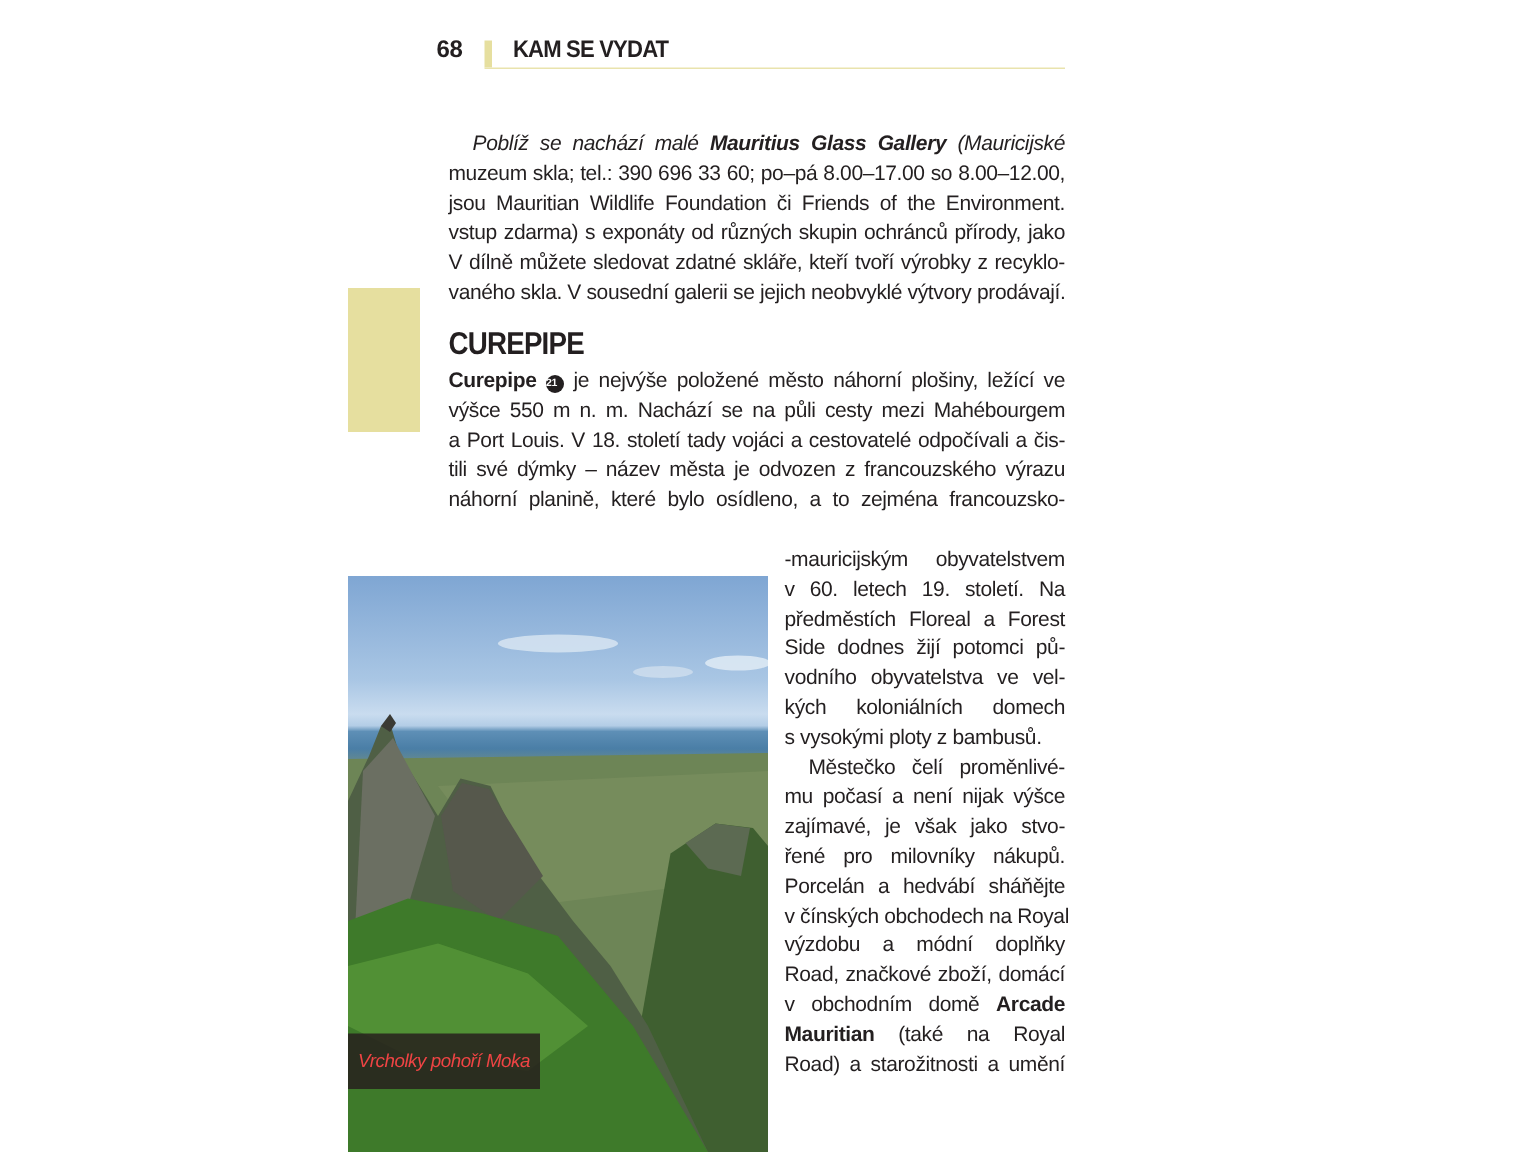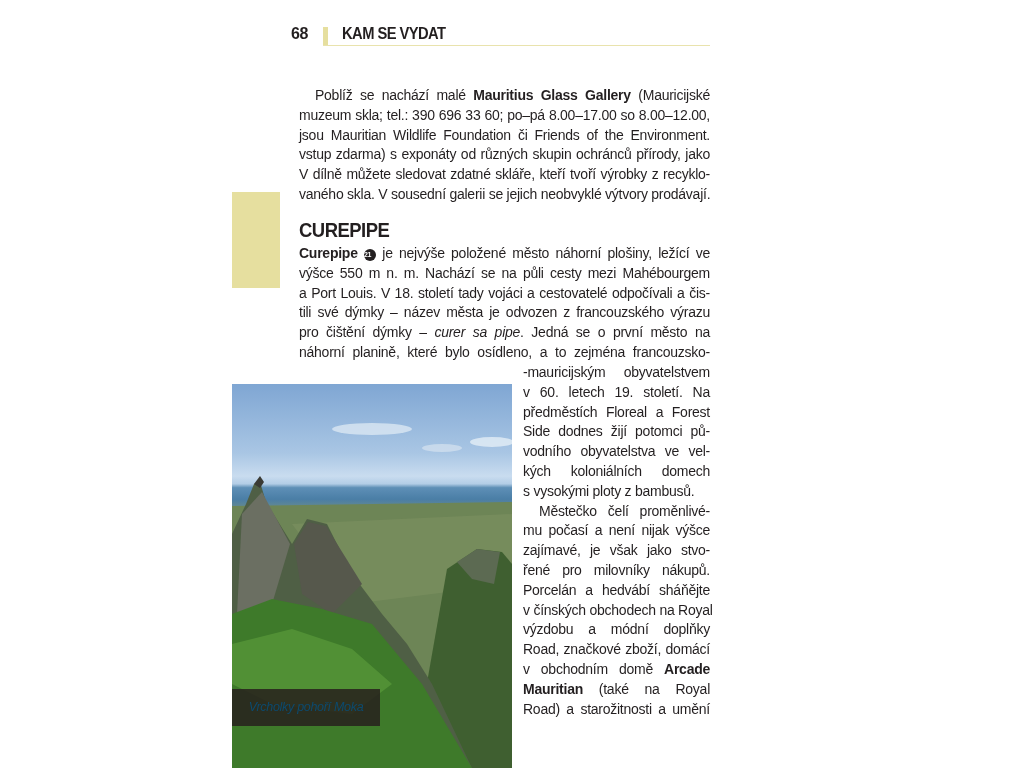--- a/index.html
+++ b/index.html
@@ -9,40 +9,40 @@
               font-family:"Liberation Sans", sans-serif; letter-spacing:-0.3px;text-align:right; }
   .hdr-bar { position:absolute; left:323px; top:27px; width:5px; height:18px; background:#e6df9f; }
   .hdr-title { position:absolute; left:342px; top:25px; font-size:16px; font-weight:bold;
                letter-spacing:-0.6px; transform:scaleX(0.92); transform-origin:left; }
   .hdr-rule { position:absolute; left:323px; top:45px; width:387px; height:1px; background:#e9e3ad; }
 
   .para { position:absolute; font-size:14px; line-height:19.8px; text-align:justify; letter-spacing:-0.25px; }
   .line { display:block; white-space:nowrap; text-align:justify; text-align-last:justify; height:19.8px; }
   .line.last { text-align-last:left; }
   .p1 { left:299px; top:86px; width:411px; }
-  .p1 .line.first { padding-left:16px; }
+  .p1 .line.first { padding-left:16px;font-style:italic; }
 
   .yellow-block { position:absolute; left:232px; top:192px; width:48px; height:96px; background:#e6df9f; }
   .section-title { position:absolute; left:299px; top:218px; font-size:21px; font-weight:bold;
                    letter-spacing:-0.6px; transform:scaleX(0.88); transform-origin:left; }
   .p2 { left:299px; top:244px; width:411px; }
   .p3 { left:523px; top:363px; width:187px; }
   .p3 .line.indent { padding-left:16px; }
 
   b { font-weight:bold; }
   i { font-style:italic; }
   .circled { display:inline-block; width:12px; height:12px; border-radius:50%; background:#231f20;
              color:#fff; font-size:7px; font-weight:bold; line-height:12px; text-align:center;
              vertical-align:1px; letter-spacing:-0.3px; }
 
   .photo { position:absolute; left:232px; top:384px; width:280px; height:384px; overflow:hidden;
            background:linear-gradient(180deg,#7fa6d3 0%,#a9c6e4 18%,#c9dcef 24%,#b3cde6 26%,#5e8fb6 27%,#4a7ea6 30%,#6f8e86 33%,#7d9270 38%,#5e7a45 50%,#3f6a2a 70%,#2e5b1f 100%); }
   .photo svg { position:absolute; left:0; top:0; }
-  .caption { position:absolute; left:232px; top:689px; width:148px; height:37px;
-             background:rgba(40,34,30,0.88); color:#0c4a6e; font-size:12.5px; font-style:italic;
+  .caption { position:absolute; left:232px; top:689px; width:128px; height:37px;
+             background:rgba(40,34,30,0.88); color:#ef4444; font-size:12.5px; font-style:italic;
              line-height:37px; text-align:center; letter-spacing:-0.3px; }
 </style>
 </head>
 <body>
 
 <div class="page-num">68</div>
 <div class="hdr-bar"></div>
 <div class="hdr-title">KAM SE VYDAT</div>
 <div class="hdr-rule"></div>
 
@@ -55,21 +55,20 @@
     <span class="line last"><span>vaného skla. V sousední galerii se jejich neobvyklé výtvory prodávají.</span></span>
   </div>
 
 <div class="yellow-block"></div>
 <div class="section-title">CUREPIPE</div>
 <div class="para p2" id="p2">
     <span class="line"><b>Curepipe</b><span> </span><span class="circled">21</span><span> je nejvýše položené město náhorní plošiny, ležící ve</span></span>
     <span class="line"><span>výšce 550 m n. m. Nachází se na půli cesty mezi Mahébourgem</span></span>
     <span class="line"><span>a Port Louis. V 18. století tady vojáci a cestovatelé odpočívali a čis-</span></span>
     <span class="line"><span>tili své dýmky – název města je odvozen z francouzského výrazu</span></span>
-    <span class="line"><span>pro čištění dýmky – </span><i>curer sa pipe</i><span>. Jedná se o první město na</span></span>
     <span class="line"><span>náhorní planině, které bylo osídleno, a to zejména francouzsko-</span></span>
   </div>
 <div class="para p3" id="p3">
     <span class="line"><span>-mauricijským obyvatelstvem</span></span>
     <span class="line"><span>v 60. letech 19. století. Na</span></span>
     <span class="line"><span>předměstích Floreal a Forest</span></span>
     <span class="line"><span>Side dodnes žijí potomci pů-</span></span>
     <span class="line"><span>vodního obyvatelstva ve vel-</span></span>
     <span class="line"><span>kých koloniálních domech</span></span>
     <span class="line last"><span>s vysokými ploty z bambusů.</span></span>

